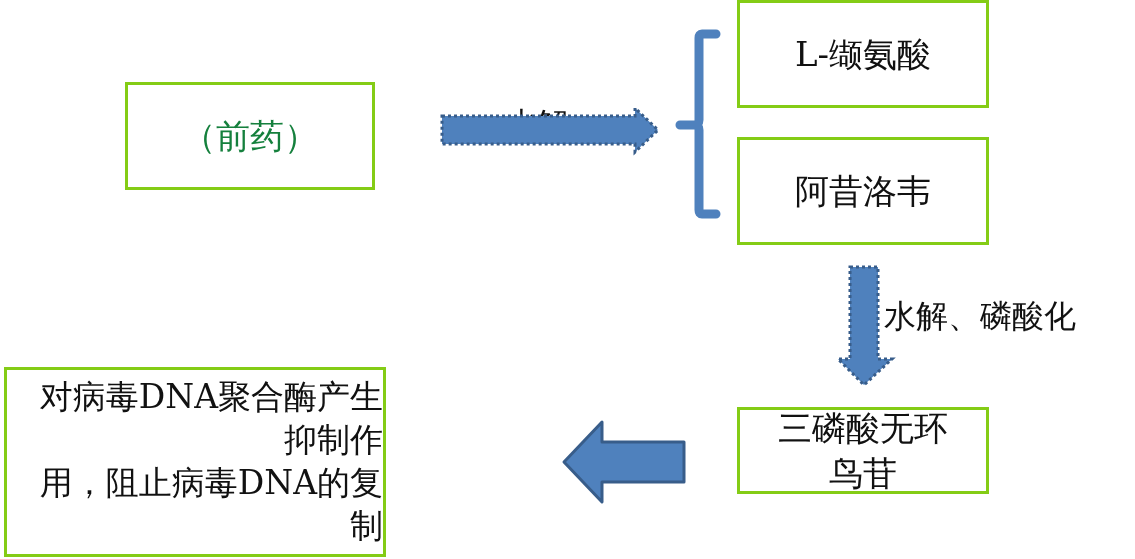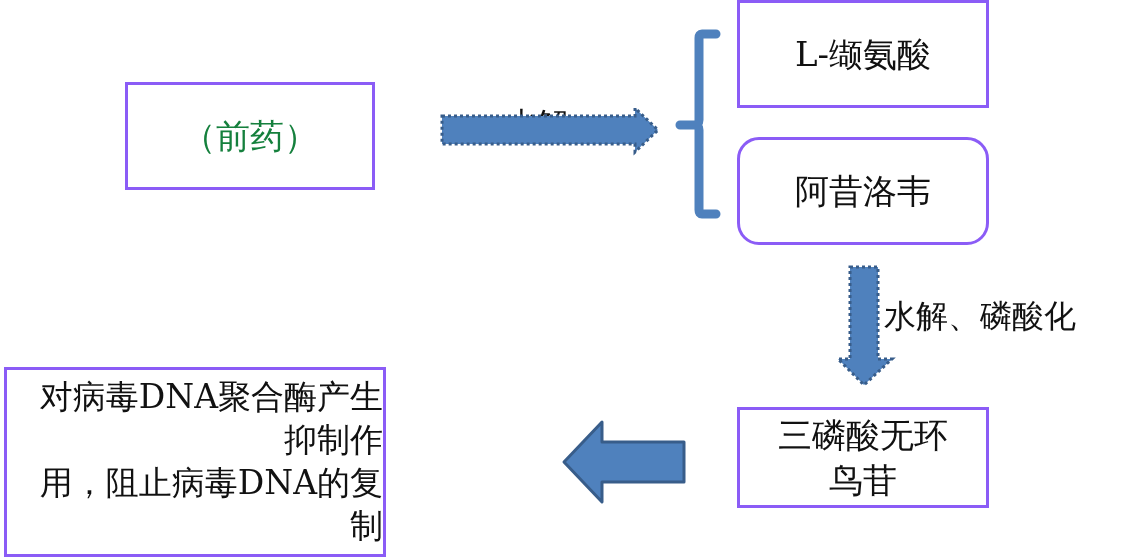--- a/index.html
+++ b/index.html
@@ -1,18 +1,18 @@
 <!DOCTYPE html>
 <html><head>
 <meta charset="utf-8">
 <style>
   html, body { margin:0; padding:0; background:#ffffff; }
   body { width:1135px; height:559px; position:relative; overflow:hidden;
          font-family:"DejaVu Serif","Liberation Serif",serif; color:#111; }
-  .box { position:absolute; box-sizing:border-box; border:3px solid #8b5cf6; background:#fff;
+  .box { position:absolute; box-sizing:border-box; border:3px solid #84cc16; background:#fff;
          display:flex; flex-direction:column; align-items:center; justify-content:center;
          text-align:center; font-size:34px; line-height:1.3; }
   .label { position:absolute; font-size:32px; white-space:nowrap; }
   svg.shape { position:absolute; overflow:visible; }
 </style>
 </head>
 <body>
 
 <div class="box" style="left:125px; top:82px; width:250px; height:108px;">
   <span style="color:#15803d;">（前药）</span>
@@ -25,31 +25,31 @@
 </svg>
 
 <svg class="shape" style="left:674px; top:30px;" width="50" height="190">
   <path d="M42,4 L28,4 Q25,4 25,8 L25,90 Q25,95 20,95 L6,95 M20,95 Q25,95 25,100 L25,180 Q25,184 28,184 L42,184" fill="none" stroke="#4f81bd" stroke-width="9" stroke-linecap="round" stroke-linejoin="round"></path>
 </svg>
 
 <div class="box" style="left:737px; top:0px; width:252px; height:108px;">
   <span>L-缬氨酸</span>
 </div>
 
-<div class="box" style="left:737px; top:137px; width:252px; height:108px;border-radius:22px;">
+<div class="box" style="left:737px; top:137px; width:252px; height:108px;">
   <span>阿昔洛韦</span>
 </div>
 
 <svg class="shape" style="left:836px; top:265px;" width="60" height="124">
   <polygon points="14,2 42,2 42,94 56,94 28,120 2,94 14,94" fill="#4f81bd" stroke="#385d8a" stroke-width="3" stroke-dasharray="3,3"></polygon>
 </svg>
 
 <span class="label" style="left:884px; top:295px;">水解、磷酸化</span>
 
-<div class="box" style="left:737px; top:407px; width:252px; height:101px;align-items:center;">
+<div class="box" style="left:737px; top:407px; width:252px; height:87px;align-items:center;">
   <span>三磷酸无环</span>
   <span>鸟苷</span>
 </div>
 
 <svg class="shape" style="left:562px; top:420px;" width="130" height="86">
   <polygon points="122,22 40,22 40,2 2,42 40,82 40,62 122,62" fill="#4f81bd" stroke="#385d8a" stroke-width="3" stroke-linejoin="round"></polygon>
 </svg>
 
 <div class="box" style="left:4px; top:367px; width:382px; height:190px; font-size:33px;text-align:right;">
   <span>对病毒DNA聚合酶产生抑制作</span>

